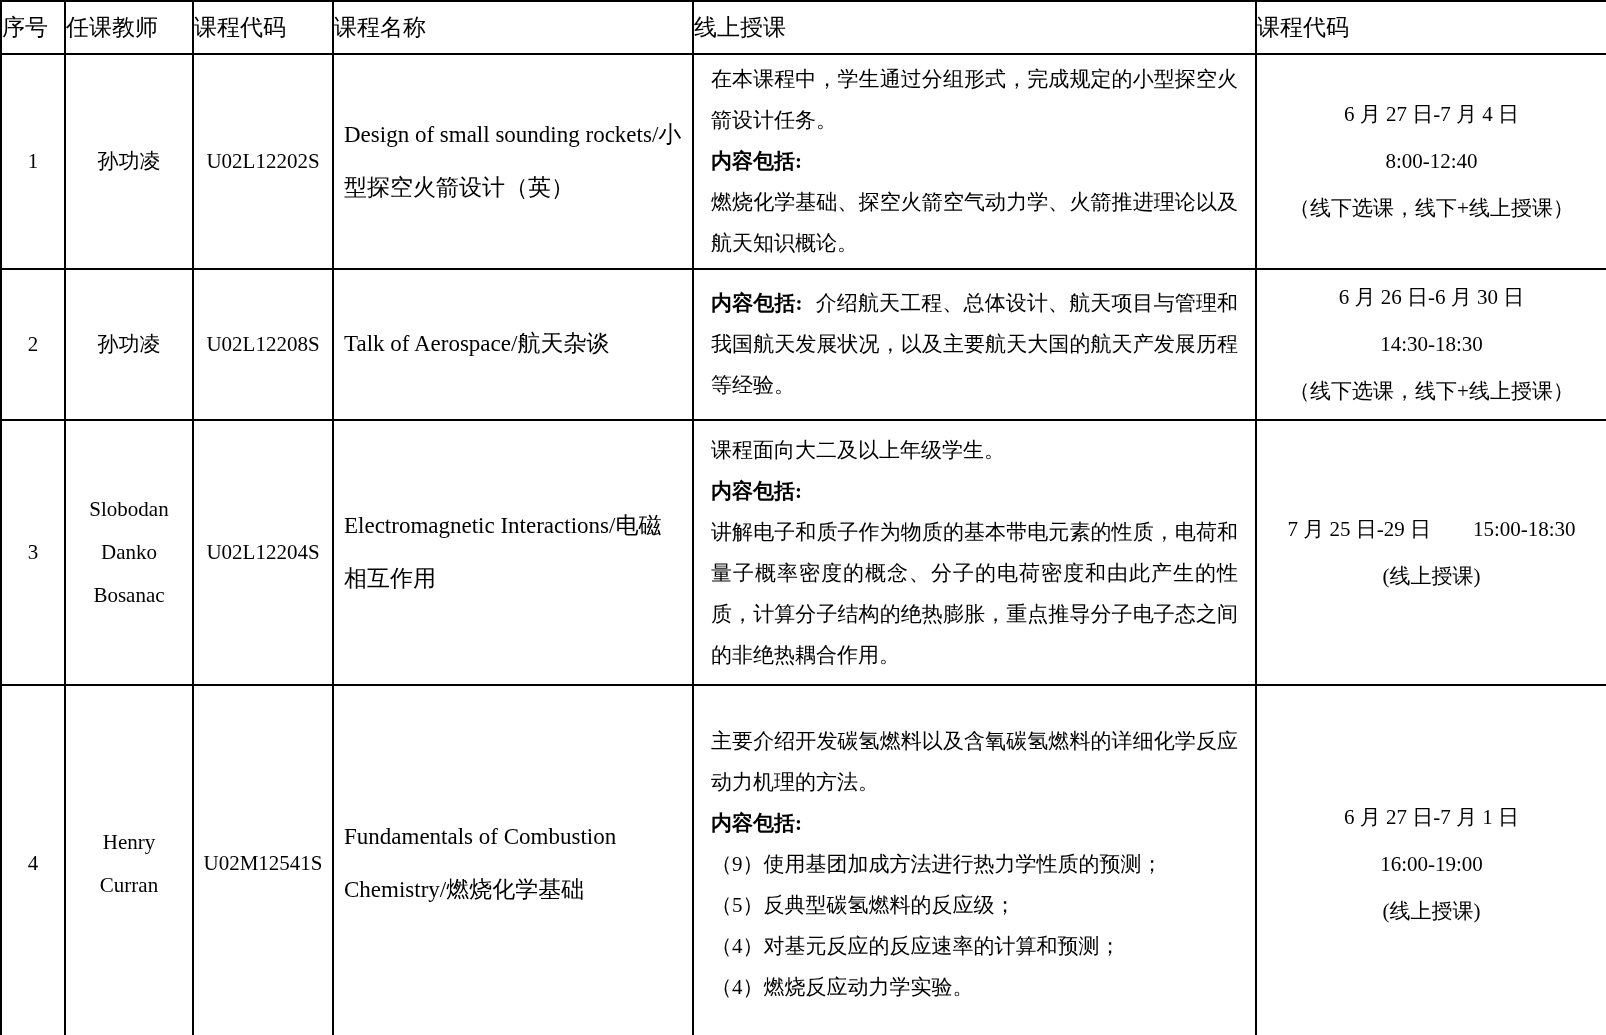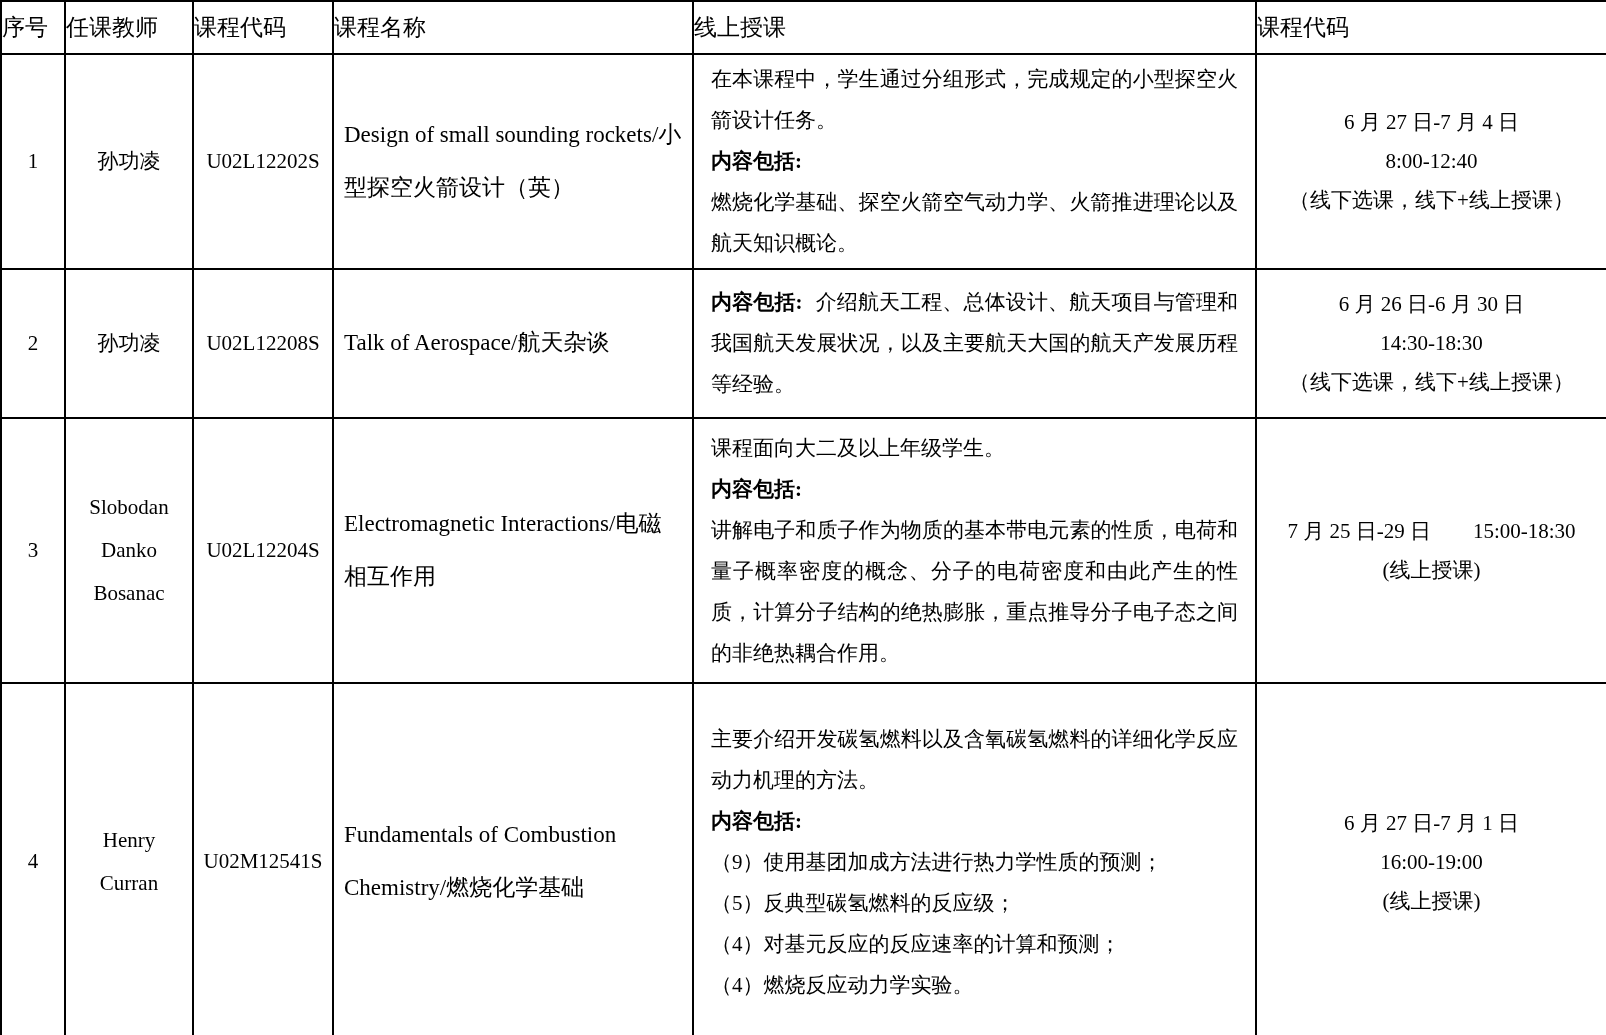--- a/index.html
+++ b/index.html
@@ -54,21 +54,21 @@
     text-align: justify;
     padding: 4px 17px 4px 17px;
   }
   td.intro-cell p { margin: 0; }
   td.time-cell {
     text-align: center;
     font-size: 21px;
     line-height: 39px;
     padding: 0 6px;
   }
-  td.time-cell div { margin: 0; }
+  td.time-cell div { margin: 8px; }
   .b { font-weight: bold; }
   .label-inline { margin-right: 13px; }
 </style>
 </head>
 <body>
 
 <div class="page">
   <table class="course-table">
     <colgroup>
       <col style="width:64px">

